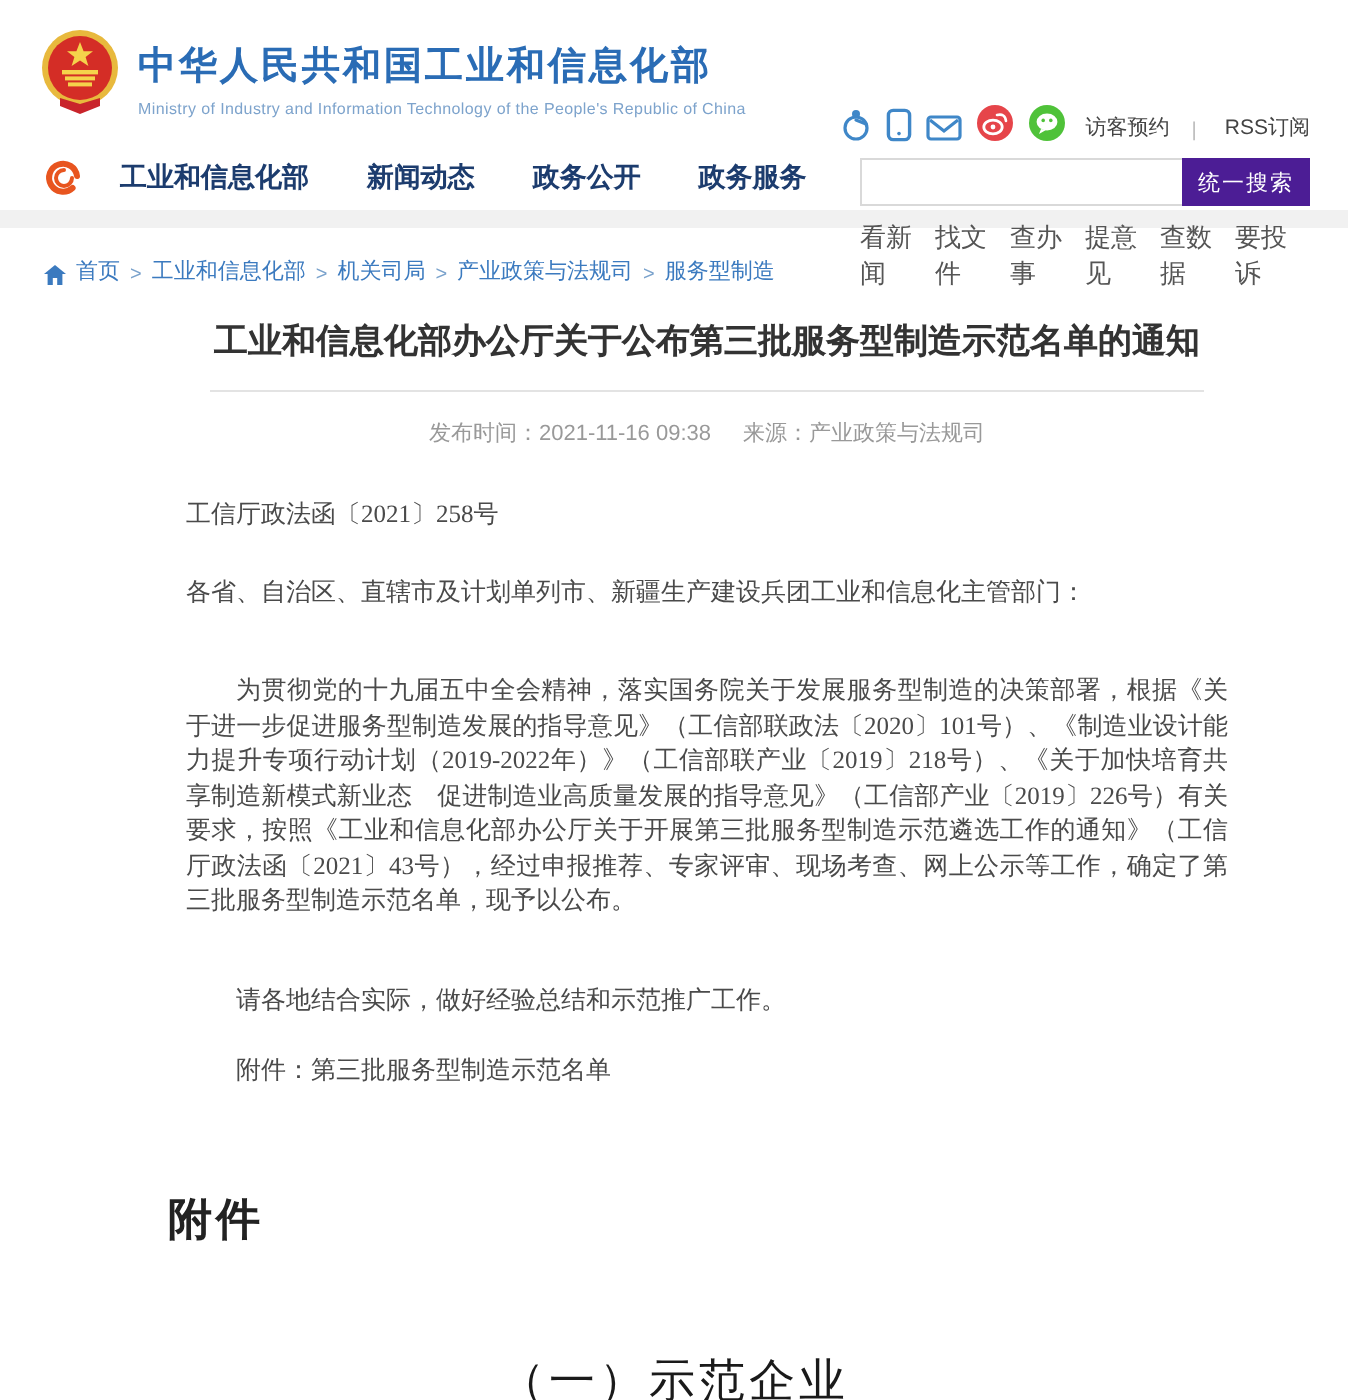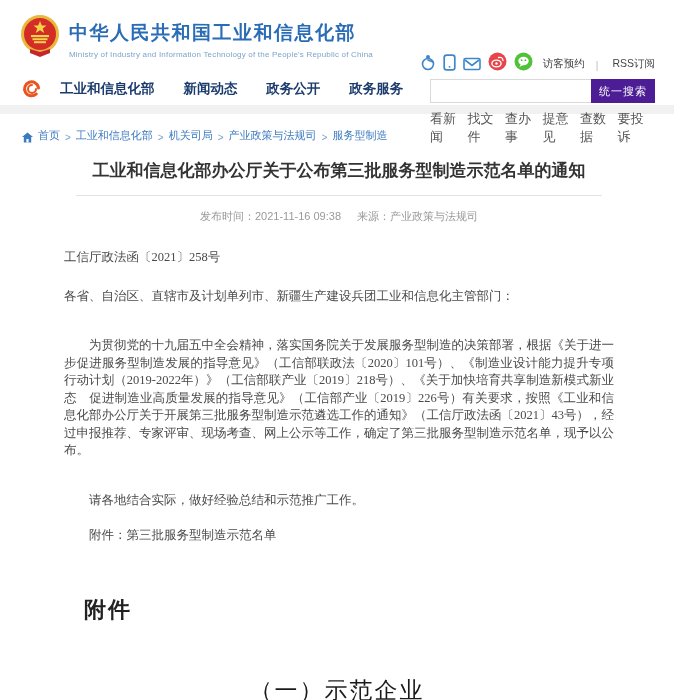--- a/index.html
+++ b/index.html
@@ -35,21 +35,21 @@
 
   .gray-band { height:9px; background:#f1f1f1; }
 
   
   .breadcrumb { height:29px; display:flex; align-items:flex-end; padding:0 22px; font-size:11px; color:#3b7abf; background:#fff; }
   .breadcrumb .sep { color:#7aa2cc; margin:0 5px; font-size:10px; }
   .crumb { cursor:pointer; white-space:nowrap; }
   .home-ic { margin-right:5px; display:flex; }
 
   
-  .article { padding:0 60px 0 64px; }
+  .article { padding:0 60px 0 93px; }
   .article-title { text-align:center; font-size:17px; font-weight:bold; color:#333; margin-top:16px; line-height:24px; }
   .title-rule { border-bottom:1px solid #e3e3e3; margin:12px 12px 0 12px; }
   .article-meta { text-align:center; font-size:11px; color:#999; margin-top:13px; }
   .article-meta .gap { margin-left:16px; }
 
   .doc-body { font-family:"Liberation Serif", serif; font-size:12.5px; line-height:17.5px; color:#4a4a4a; }
   .doc-number { text-align:left; margin-top:25px; font-size:12.5px; color:#4a4a4a; }
   .salutation { margin-top:21px; text-align:justify; }
   .para { text-indent:2em; text-align:justify;margin-top:32px; }
   .attachment-line { margin-top:18px; text-indent:2em; }

